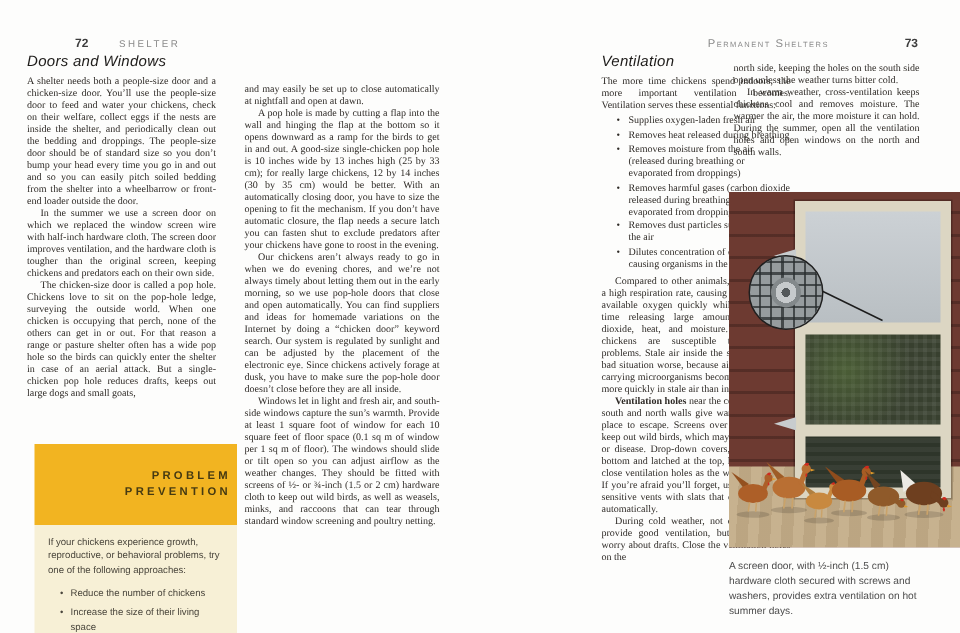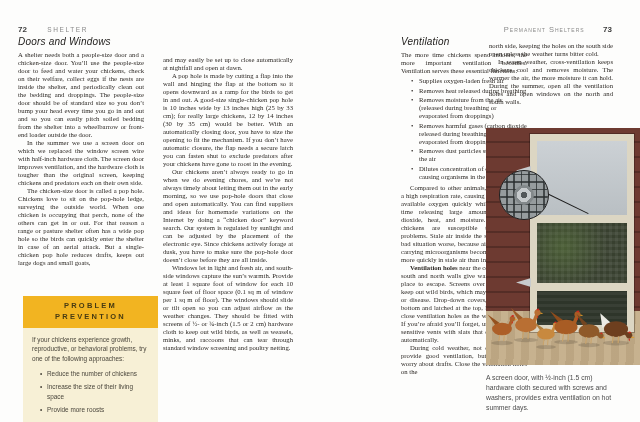--- a/index.html
+++ b/index.html
@@ -8,21 +8,21 @@
     font-family:"Liberation Serif",serif;color:var(--text,#2e2a26);
   }
   .page{position:absolute;top:0;width:320px;height:422px;}
   .page.left{left:0;}
   .page.right{left:320px;}
 
   
   .runhead{position:absolute;top:18px;font-family:"Liberation Sans",sans-serif;}
   .runhead.lh{left:18px;}
   .runhead.rh{right:28px;text-align:left;}
-  .pagenum{font-weight:bold;font-size:8px;color:#3c3c3c;}
+  .pagenum{font-weight:bold;font-size:8px;color:#3c3c3c;margin-left:32px;}
   .runtitle{font-size:6.5px;letter-spacing:1.6px;color:var(--muted,#8a8a8a);margin-left:16px;}
   .runtitle.rt{margin-left:0;margin-right:14px;font-variant:small-caps;font-size:7.5px;letter-spacing:1px;}
 
   
   .col{position:absolute;font-size:6.7px;line-height:8px;text-align:justify;}
   .col-l1{left:18px;top:38px;width:126px;}
   .col-l2{left:163px;top:56px;width:130px;}
   .col-r1{left:33px;top:38px;width:126px;margin-left:48px;}
   .col-r2{left:169px;top:42px;width:124px;}
   .col p{margin:0;}
@@ -31,22 +31,22 @@
     margin:0 0 5px 0;font-family:"Liberation Sans",sans-serif;
     font-size:10px;font-style:italic;font-weight:normal;color:#1d1b19;letter-spacing:.2px;
   }
   ul.vent-list{margin:2px 0 3px 10px;padding:0;list-style:none;text-align:left;}
   ul.vent-list li{position:relative;padding-left:8px;margin:0 0 1.5px 0;}
   ul.vent-list li::before{content:"\2022";position:absolute;left:0;top:0;}
 
   
   .pbox{position:absolute;left:23px;top:296px;width:135px;font-family:"Liberation Sans",sans-serif;}
   .pbox-head{
-    background:var(--box-header-bg,#f2b421);color:#463a12;text-align:center;
-    font-weight:bold;font-size:7.5px;letter-spacing:2.2px;line-height:1.45;padding:5px 4px;
+    background:var(--box-header-bg,#f2b421);color:#463a12;text-align:right;
+    font-weight:bold;font-size:7.5px;letter-spacing:2.2px;line-height:1.45;padding:16px 4px;
   }
   .pbox-body{background:var(--box-body-bg,#f7f0d6);color:#4a463c;font-size:6.4px;line-height:1.5;padding:7px 9px 12px 9px;}
   .pbox-body p{margin:0 0 5px 0;}
   .pbox-body ul{margin:0 0 0 8px;padding:0;list-style:none;}
   .pbox-body li{position:relative;padding-left:7px;margin-bottom:4px;}
   .pbox-body li::before{content:"\2022";position:absolute;left:0;top:0;}
 
   
   figure.photo{position:absolute;left:166px;top:128px;width:154px;height:237px;margin:0;overflow:hidden;}
   .wall{position:absolute;inset:0;background:var(--barn-red,#6d3a31);}

